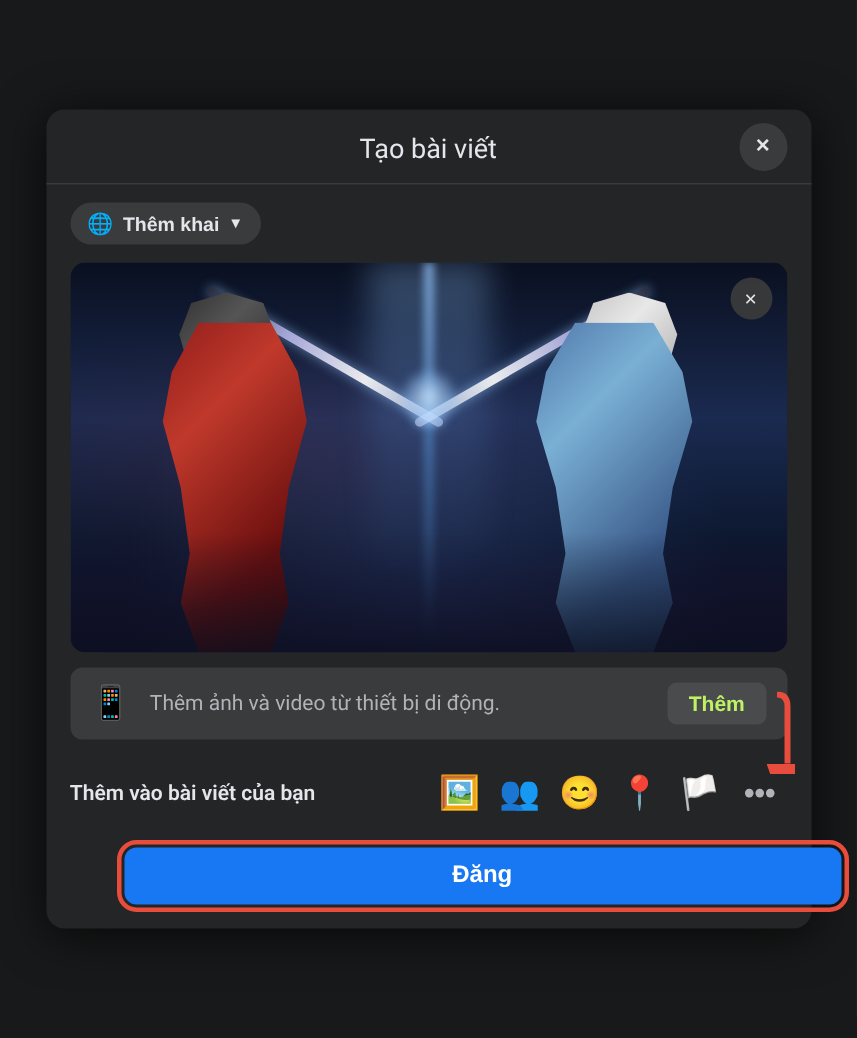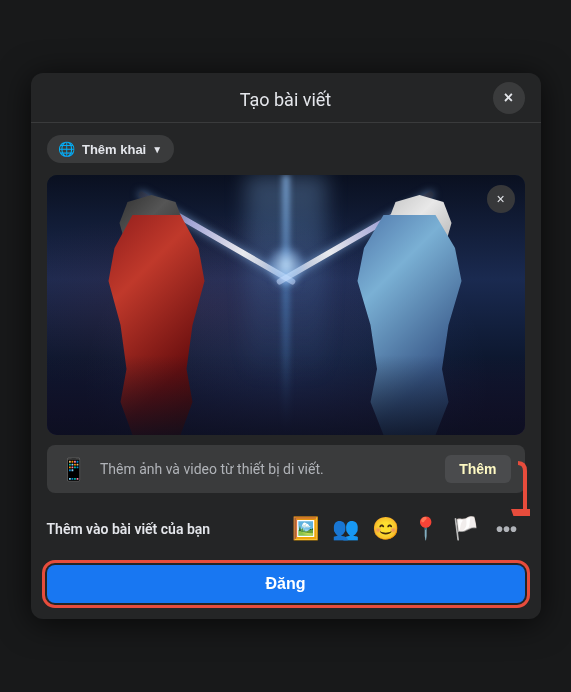--- a/index.html
+++ b/index.html
@@ -242,21 +242,21 @@
     }
     .mobile-text {
       flex: 1;
       color: #b0b3b8;
       font-size: 14px;
     }
     .them-btn {
       background: #4a4b4d;
       border: none;
       border-radius: 6px;
-      color: #fef9c3;
+      color: #bef264;
       font-size: 14px;
       font-weight: 600;
       padding: 6px 14px;
       cursor: pointer;
     }
     .add-to-post-row {
       display: flex;
       align-items: center;
       padding: 8px 0 10px 0;
       gap: 0;
@@ -308,20 +308,21 @@
       background: #1877f2;
       border: none;
       border-radius: 8px;
       color: #fff;
       font-size: 16px;
       font-weight: 700;
       padding: 10px 0;
       cursor: pointer;
       outline: 3px solid #e74c3c;
       outline-offset: 2px;
+      margin-left: 36px;
     }
   </style>
 </head>
 <body>
 
 <div class="modal">
   <div class="modal-header">
     <span class="modal-title">Tạo bài viết</span>
     <button class="close-btn">×</button>
   </div>
@@ -351,21 +352,21 @@
           <div class="ultraman-right-head"></div>
           <div class="ultraman-right-body"></div>
         </div>
         <div class="city-bg"></div>
       </div>
       <button class="remove-image-btn">×</button>
     </div>
 
     <div class="mobile-add-row">
       <span class="mobile-icon">📱</span>
-      <span class="mobile-text">Thêm ảnh và video từ thiết bị di viết.</span>
+      <span class="mobile-text">Thêm ảnh và video từ thiết bị di động.</span>
       <button class="them-btn">Thêm</button>
     </div>
 
     <div class="add-to-post-row">
       <span class="add-to-post-label">Thêm vào bài viết của bạn</span>
       <div class="action-icons">
         <button class="action-icon-btn icon-photo">🖼️</button>
         <button class="action-icon-btn icon-tag">👥</button>
         <button class="action-icon-btn icon-emoji">😊</button>
         <button class="action-icon-btn icon-location">📍</button>

